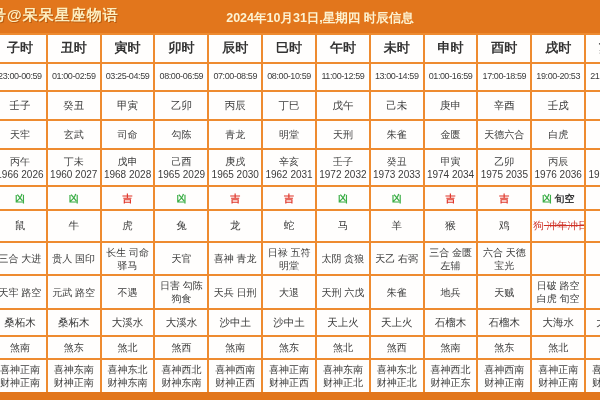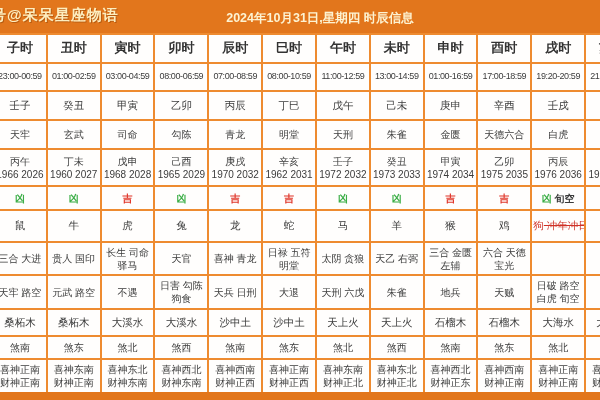--- a/index.html
+++ b/index.html
@@ -28,21 +28,21 @@
   .row-auspicious-gods td  { height:33px; font-size:10px; }
   .row-inauspicious-gods td{ height:34px; font-size:10px; }
   .row-nayin td            { height:27px; }
   .row-sha-direction td    { height:23px; font-size:10px; }
   .row-gods-direction td   { height:34px; white-space:pre-line; font-size:10px; }
 
   .tone-bad   { color:#3cae47; }
   .tone-good  { color:#e0362a; }
   .tone-clash { color:#cf3126; }
   .strike     { text-decoration:line-through; }
-  .extra      { color:#3b3b3b; }
+  .extra      { color:#3b3b3b;font-family:Liberation Serif, serif; }
   .extra.tone-clash { color:#cf3126; }
   .row-zodiac .mark { font-size:10.5px; }
 
   .bottombar { position:absolute; bottom:0; left:0; width:600px; height:8px; background:#e2761c; }
 </style>
 </head>
 <body>
 
 <div class="screen">
   <div class="topbar">
@@ -63,29 +63,29 @@
             <td>午时</td>
             <td>未时</td>
             <td>申时</td>
             <td>酉时</td>
             <td>戌时</td>
             <td>亥时</td>
           </tr>
           <tr class="row-time-range">
             <td>23:00-00:59</td>
             <td>01:00-02:59</td>
-            <td>03:00-04:59</td>
+            <td>03:25-04:59</td>
             <td>08:00-06:59</td>
             <td>07:00-08:59</td>
             <td>08:00-10:59</td>
             <td>11:00-12:59</td>
             <td>13:00-14:59</td>
             <td>01:00-16:59</td>
             <td>17:00-18:59</td>
-            <td>19:20-20:59</td>
+            <td>19:00-20:53</td>
             <td>21:00-22:59</td>
           </tr>
           <tr class="row-hour-ganzhi">
             <td>壬子</td>
             <td>癸丑</td>
             <td>甲寅</td>
             <td>乙卯</td>
             <td>丙辰</td>
             <td>丁巳</td>
             <td>戊午</td>
@@ -112,21 +112,21 @@
           <tr class="row-chong-year">
             <td>丙午
 1966 2026</td>
             <td>丁未
 1960 2027</td>
             <td>戊申
 1968 2028</td>
             <td>己酉
 1965 2029</td>
             <td>庚戌
-1970 2032</td>
+1965 2030</td>
             <td>辛亥
 1962 2031</td>
             <td>壬子
 1972 2032</td>
             <td>癸丑
 1973 2033</td>
             <td>甲寅
 1974 2034</td>
             <td>乙卯
 1975 2035</td>

